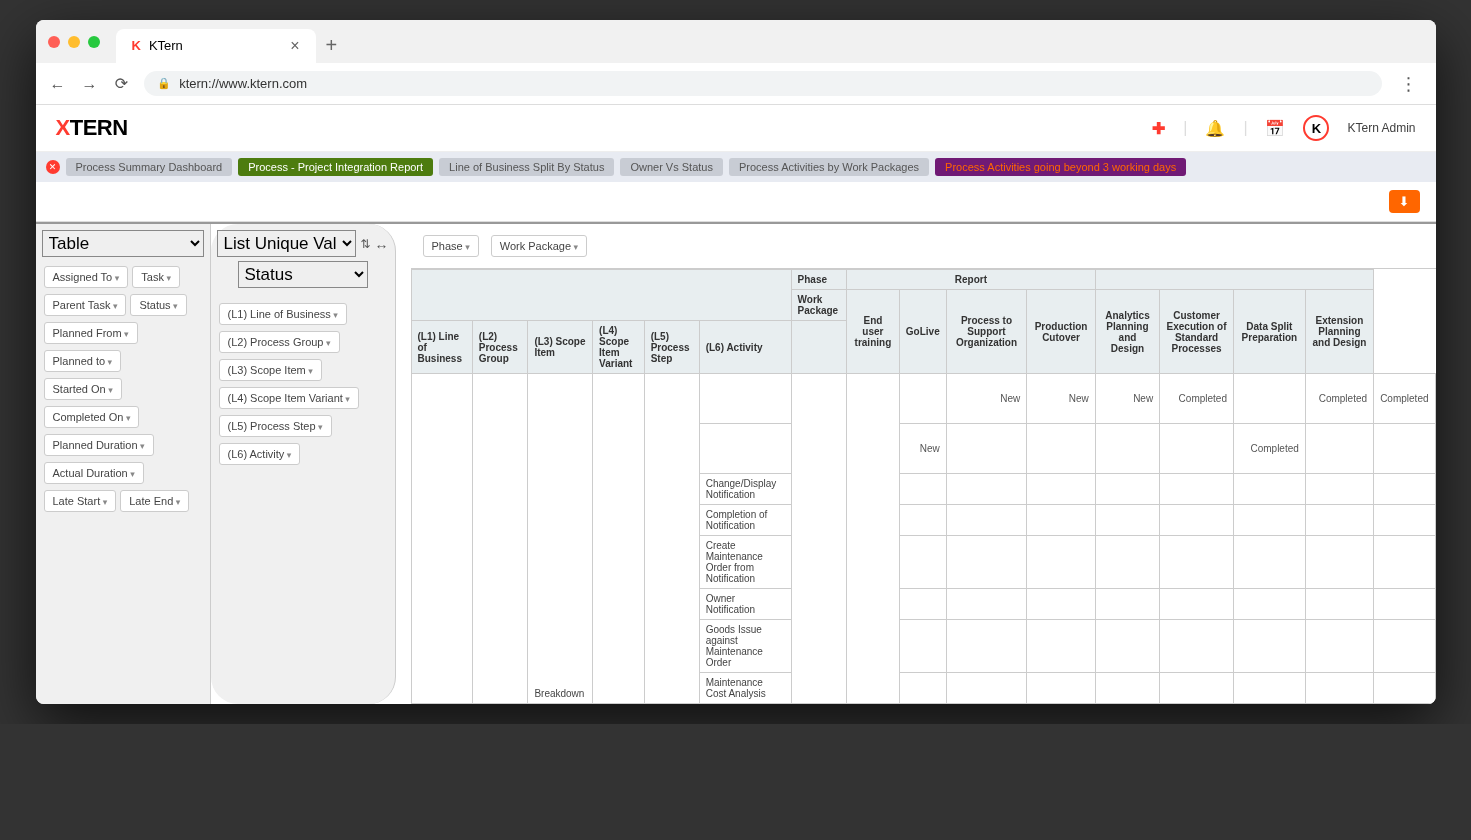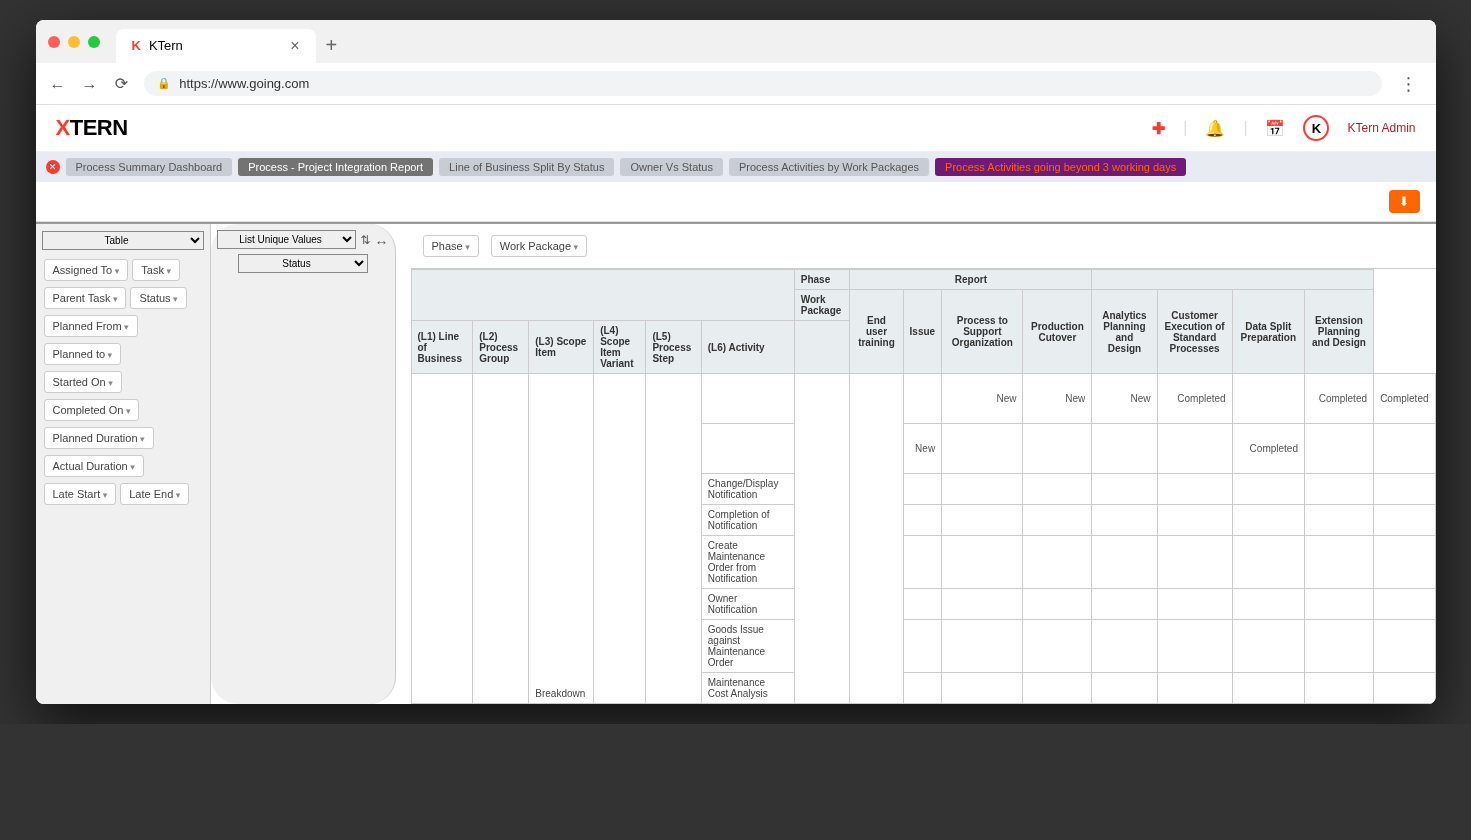--- a/index.html
+++ b/index.html
@@ -21,31 +21,31 @@
 .lock-icon { color:#555; font-size:11px; }
 .more-icon { color:#555; font-size:18px; cursor:pointer; padding:0 6px;}
 .app-header { display:flex; align-items:center; padding: 10px 20px; border-bottom:1px solid #eee;}
 .logo { font-size:22px; font-weight:800; letter-spacing:-0.5px;}
 .logo-x { color:#ff3b30; }
 .header-right { margin-left:auto; display:flex; align-items:center; gap:18px;}
 .hdr-ico { color:#888; font-size:16px;}
 .hdr-ico.red { color:#ff3b30; font-weight:bold;}
 .avatar { width:26px; height:26px; border-radius:50%; border:2px solid #ff3b30; display:flex; align-items:center; justify-content:center; font-size:13px; font-weight:bold;}
 .avatar-k { color:#000; }
-.user-name { font-size:12px; color:#b91c1c;}
+.user-name { font-size:12px; color:#404040;}
 .tab-strip { background:#e8ebf2; padding:6px 10px; display:flex; align-items:center; gap:6px; flex-wrap:wrap;}
 .red-dot { width:14px; height:14px; background:#ff3b30; border-radius:50%; color:#fff; font-size:9px; display:flex; align-items:center; justify-content:center;}
 .pill { padding:3px 10px; border-radius:3px; font-size:11px; cursor:pointer; background:#c8ccd4; color:#555;}
-.pill.active { background:#737373; color:#fff;}
+.pill.active { background:#4d7c0f; color:#fff;}
 .pill.warn { color:#ff6600; background:#701a75;}
 .toolbar { background:#fff; padding:8px 16px; display:flex; justify-content:flex-end; border-bottom:1px solid #ddd;}
 .dl-btn { background:#ff6600; color:#fff; padding:4px 10px; border-radius:4px; font-size:13px;}
 .pivot-area { display:flex; border-top:2px solid #999;}
 .left-col { width:175px; background:#f0f0f0; padding:6px; border-right:1px solid #ccc;}
-.select-box { width:100%; font-size:10px; padding:2px; border:1px solid #888; margin-bottom:6px;text-align:center;}
+.select-box { width:100%; font-size:17px; padding:2px; border:1px solid #888; margin-bottom:6px;}
 .chip { display:inline-block; background:#fff; border:1px solid #ccc; border-radius:3px; padding:4px 8px; font-size:11px; margin:3px 2px; color:#444; cursor:pointer;}
 .chip::after { content:" ▾"; font-size:9px; color:#888;}
 .mid-col { width:185px; background:#f0f0f0; padding:6px; border-right:1px solid #ccc;border-radius:27px;}
 .mid-top { display:flex; gap:4px; align-items:center; margin-bottom:4px;}
 .arrows { font-size:12px; color:#555; cursor:pointer;}
 .minus { font-size:14px; color:#555; cursor:pointer; font-weight:bold;}
 .select-box.sm { width:130px;}
 .right-col { flex:1; overflow:auto;padding-left:15px;}
 .axis-bar { padding:8px 10px; border-bottom:1px solid #ccc; display:flex; gap:8px;}
 .pivot-table { border-collapse:collapse; font-size:10px; width:100%;}
@@ -74,21 +74,21 @@
         <span class="tab-close">×</span>
       </div>
       <div class="new-tab">+</div>
     </div>
     <div class="addr-bar">
       <span class="nav-icon">←</span>
       <span class="nav-icon">→</span>
       <span class="nav-icon">⟳</span>
       <div class="url-box">
         <span class="lock-icon">🔒</span>
-        <span>https://www.going.com</span>
+        <span>ktern://www.ktern.com</span>
       </div>
       <span class="more-icon">⋮</span>
     </div>
   </div>
 
   <div class="app-header">
     <div class="logo">
       <span class="logo-x">X</span><span>TERN</span>
     </div>
     <div class="header-right">
@@ -132,39 +132,40 @@
           <option>List Unique Values</option>
         </select>
         <span class="arrows">⇅</span>
         <span class="minus">↔</span>
       </div>
       <div style="text-align:center;margin-bottom:6px;">
         <select class="select-box sm">
           <option>Status</option>
         </select>
       </div>
+      <div id="mid-chips"><div class="chip">(L1) Line of Business</div><div class="chip">(L2) Process Group</div><div class="chip">(L3) Scope Item</div><div class="chip">(L4) Scope Item Variant</div><div class="chip">(L5) Process Step</div><div class="chip">(L6) Activity</div></div>
     </div>
 
     <div class="right-col">
       <div class="axis-bar">
         <span class="chip">Phase</span>
         <span class="chip">Work Package</span>
       </div>
       <table class="pivot-table">
         <thead>
           <tr class="row-head-group">
             <th rowspan="2" colspan="6"></th>
             <th>Phase</th>
             <th colspan="4" class="center">Report</th>
             <th colspan="4"></th>
           </tr>
           <tr class="row-head-group">
             <th>Work Package</th>
             <th rowspan="2" class="center">End user training</th>
-            <th rowspan="2" class="center">Issue</th>
+            <th rowspan="2" class="center">GoLive</th>
             <th rowspan="2" class="center">Process to Support Organization</th>
             <th rowspan="2" class="center">Production Cutover</th>
             <th rowspan="2" class="center">Analytics Planning and Design</th>
             <th rowspan="2" class="center">Customer Execution of Standard Processes</th>
             <th rowspan="2" class="center">Data Split Preparation</th>
             <th rowspan="2" class="center">Extension Planning and Design</th>
           </tr>
           <tr class="row-head-group">
             <th>(L1) Line of Business</th>
             <th>(L2) Process Group</th>

